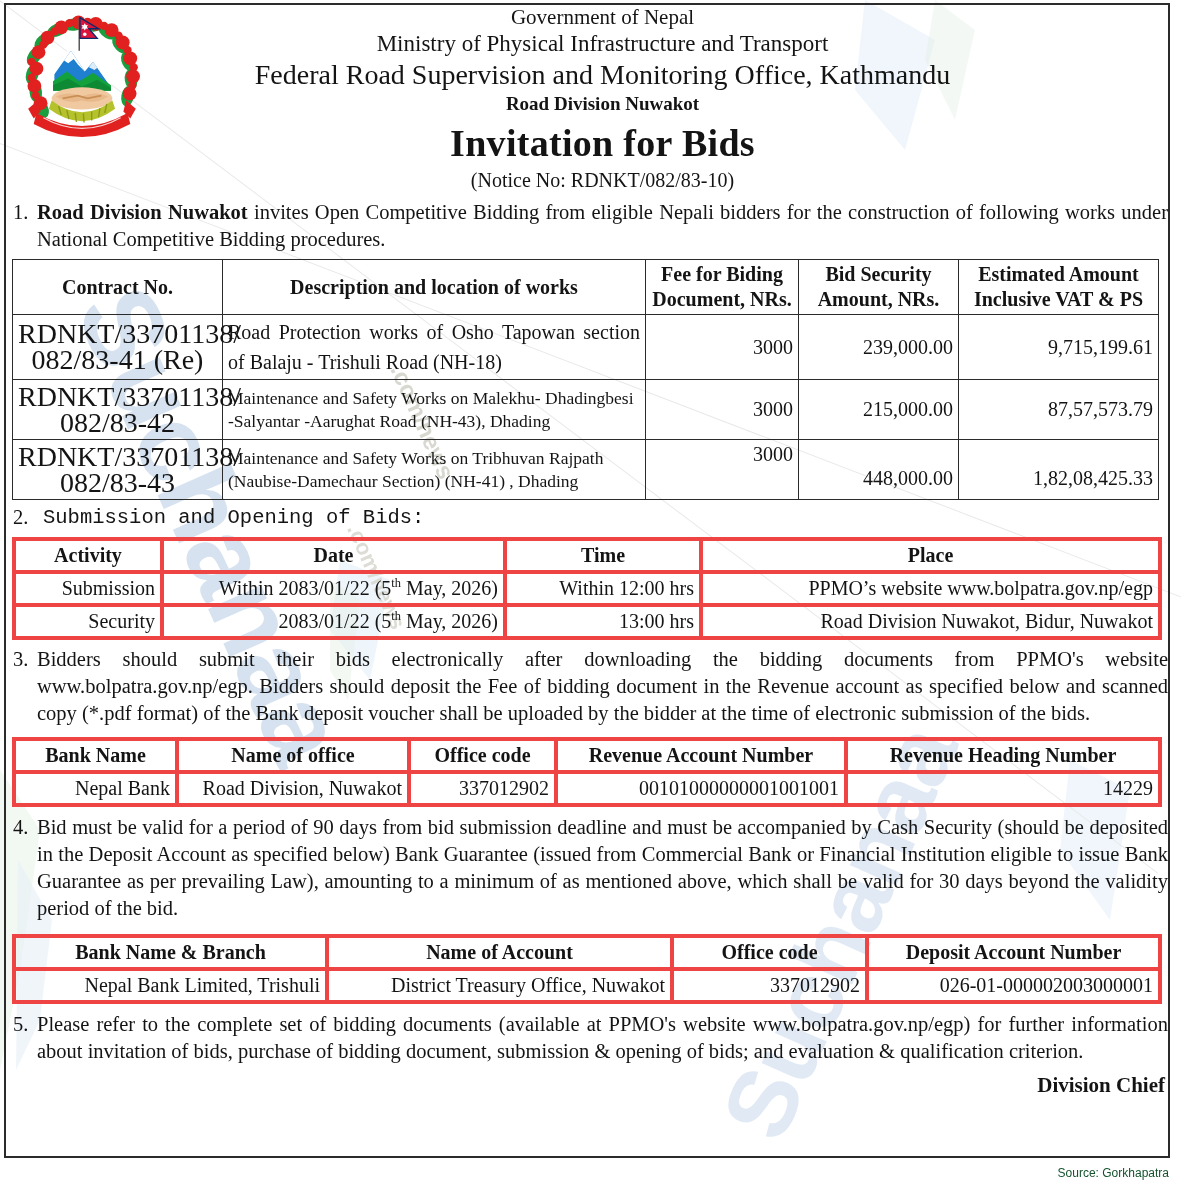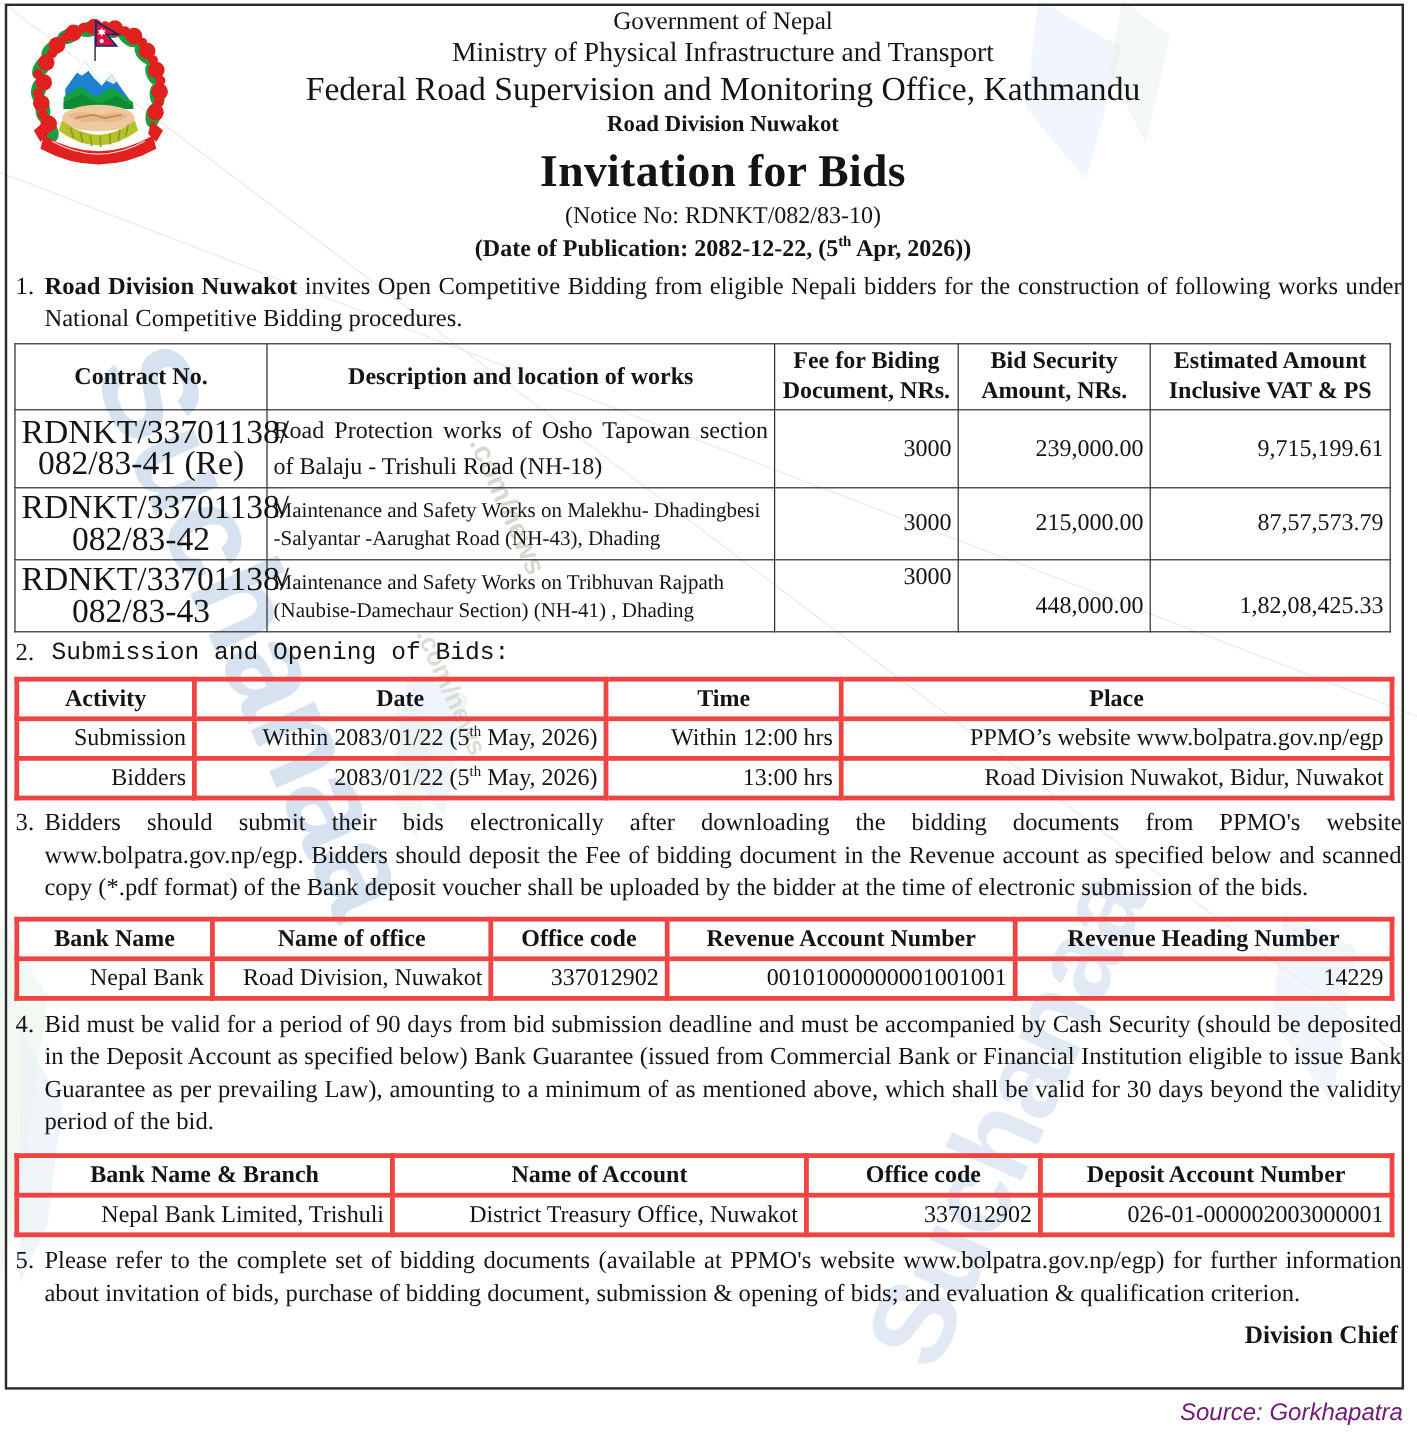--- a/index.html
+++ b/index.html
@@ -110,23 +110,22 @@
   .sign{
     text-align:right;
     font-size:21px;
     font-weight:bold;
     margin:8px 16px 0 0;
   }
   .source{
     position:absolute;
     right:12px;top:1166px;
     font-family:"Liberation Sans","DejaVu Sans",sans-serif;
-    font-style:italic;
-    font-size:20px;
-    color:#701a75;
+    font-size:12px;
+    color:#14532d;
   }
 </style>
 </head>
 <body>
 
 <div id="wm-layer">
 
   <svg class="wm-shard" style="left:0px;top:770px;" width="200" height="330" viewBox="0 0 200 330">
     <polygon points="0,0 40,60 20,200 0,300" fill="#cfe3cf" opacity="0.55"></polygon>
     <polygon points="18,90 52,150 40,250 16,300" fill="#cfe0f0" opacity="0.6"></polygon>
@@ -247,21 +246,20 @@
       </g>
     </svg>
 
     <div class="h-lines">
       <div class="h1">Government of Nepal</div>
       <div class="h2">Ministry of Physical Infrastructure and Transport</div>
       <div class="h4">Federal Road Supervision and Monitoring Office, Kathmandu</div>
       <div class="h5">Road Division Nuwakot</div>
       <div class="title-big">Invitation for Bids</div>
       <div class="notice-no">(Notice No: RDNKT/082/83-10)</div>
-      <div class="pub-date"><span>(Date of Publication: 2082-12-22, (5</span><sup>th</sup><span> Apr, 2026))</span></div>
     </div>
   </div>
 
   <div class="clause">
     <div class="num">1.</div>
     <div class="body"><b>Road Division Nuwakot</b><span> invites Open Competitive Bidding from eligible Nepali bidders for the construction of following works under National Competitive Bidding procedures.</span></div>
   </div>
 
   <table class="t1">
     <colgroup>
@@ -344,21 +342,21 @@
       </tr>
     </thead>
     <tbody>
       <tr>
         <td class="ctr">Submission</td>
         <td class="ctr"><span>Within 2083/01/22 (5</span><sup>th</sup><span> May, 2026)</span></td>
         <td class="ctr">Within 12:00 hrs</td>
         <td class="ctr">PPMO’s website www.bolpatra.gov.np/egp</td>
       </tr>
       <tr>
-        <td class="ctr">Bidders</td>
+        <td class="ctr">Security</td>
         <td class="ctr"><span>2083/01/22 (5</span><sup>th</sup><span> May, 2026)</span></td>
         <td class="ctr">13:00 hrs</td>
         <td class="ctr">Road Division Nuwakot, Bidur, Nuwakot</td>
       </tr>
     </tbody>
   </table>
 
   <div class="clause" style="margin-top:6px">
     <div class="num">3.</div>
     <div class="body">Bidders should submit their bids electronically after downloading the bidding documents from PPMO's website www.bolpatra.gov.np/egp. Bidders should deposit the Fee of bidding document in the Revenue account as specified below and scanned copy (*.pdf format) of the Bank deposit voucher shall be uploaded by the bidder at the time of electronic submission of the bids.</div>

